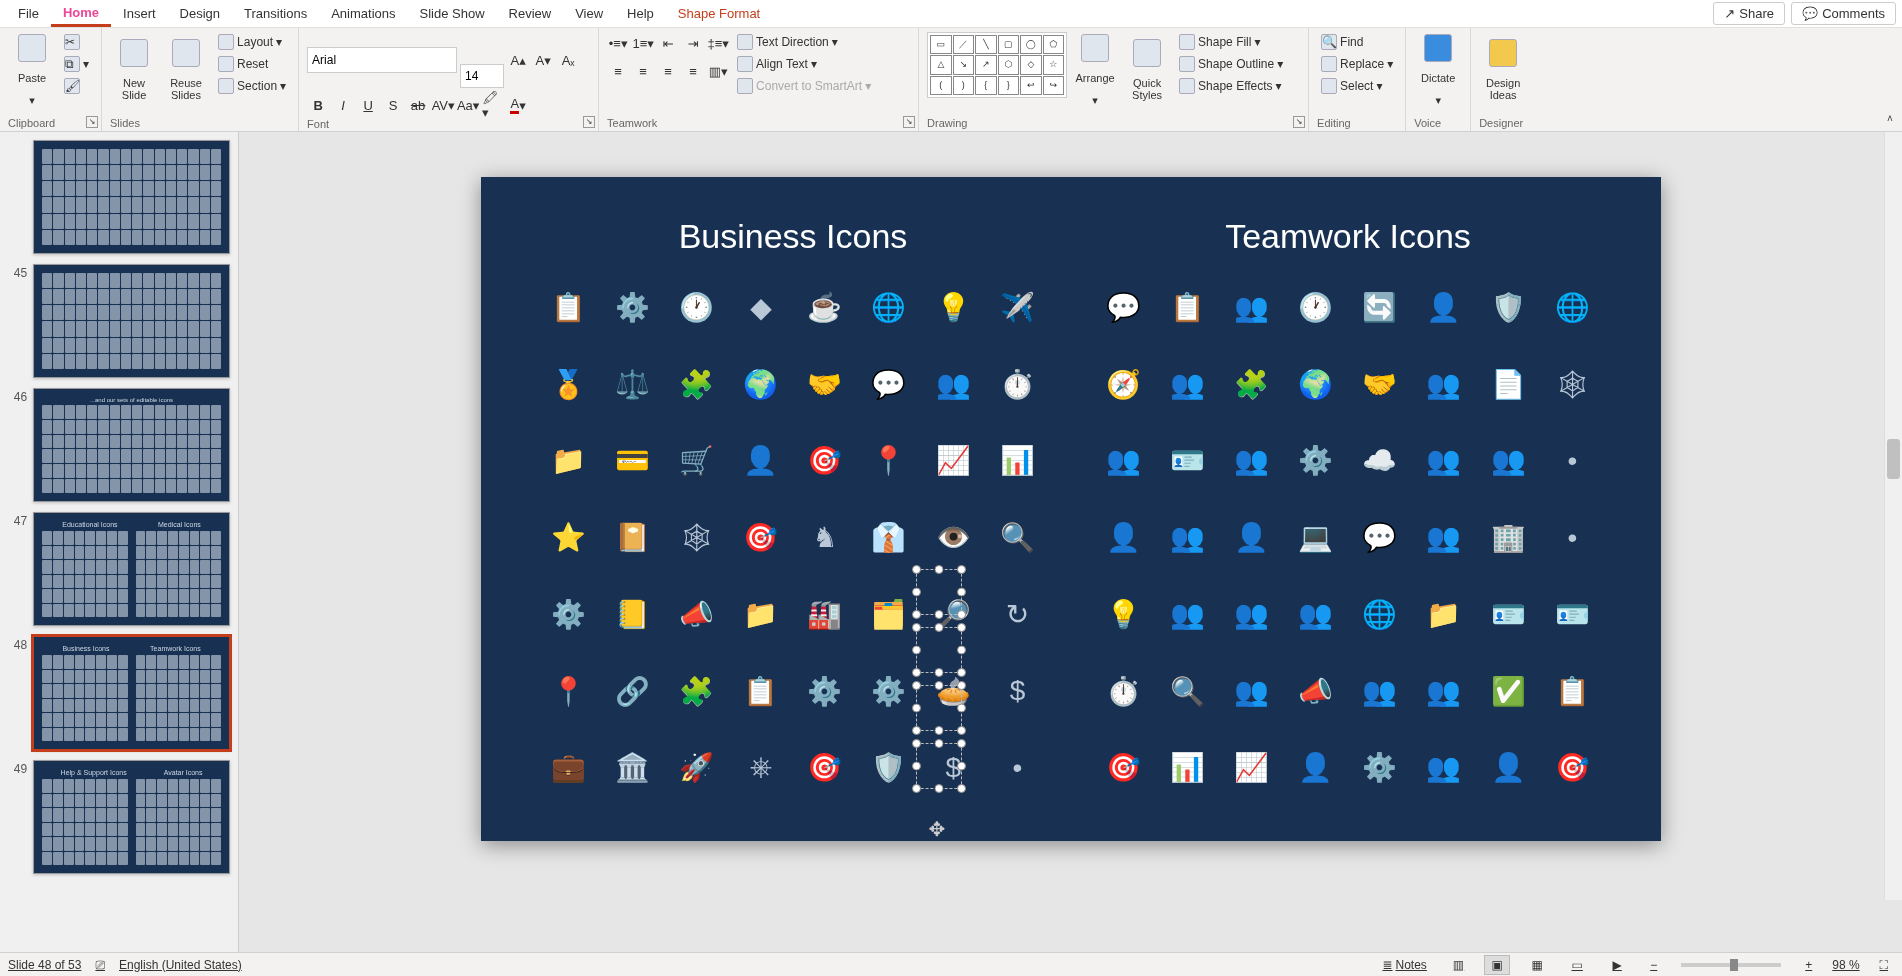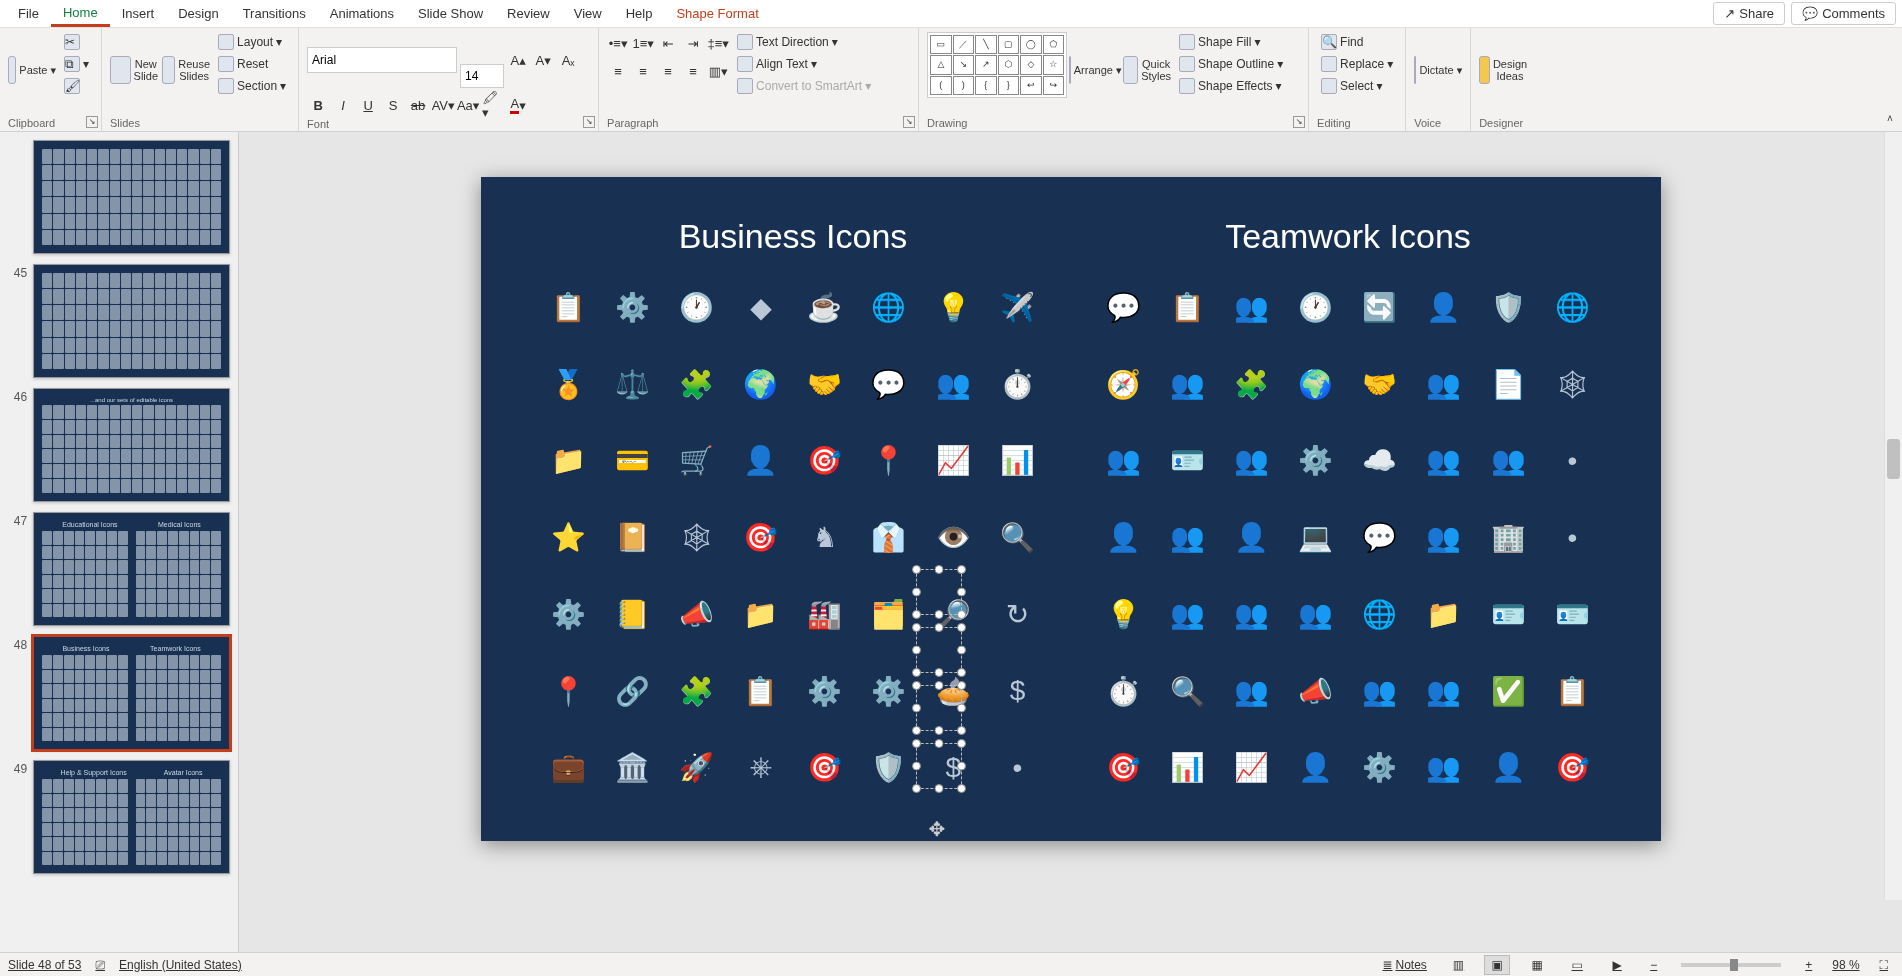--- a/index.html
+++ b/index.html
@@ -1,31 +1,31 @@
 <!DOCTYPE html>
 <html><head>
 <meta charset="utf-8">
 <style>
 * { margin: 0; padding: 0; box-sizing: border-box; font-family: "Segoe UI", Arial, sans-serif; }
 body { width: 1902px; height: 976px; background: #fff; overflow: hidden; font-size: 12px; color: #333; }
 
 
 .menubar { height: 28px; display: flex; align-items: center; padding: 0 6px; background: #fff; border-bottom: 1px solid #e1e1e1; }
 .menubar .tab { padding: 4px 12px; font-size: 13px; cursor: pointer; }
-.menubar .tab.active { color: #15803d; border-bottom: 3px solid #c43e1c; font-weight: 400; }
+.menubar .tab.active { color: #ec4899; border-bottom: 3px solid #c43e1c; font-weight: 700; }
 .menubar .tab.context { color: #c43e1c; }
 .menubar .spacer { flex: 1; }
 .menubar .right-btn { padding: 3px 10px; font-size: 13px; border: 1px solid #ccc; border-radius: 3px; margin-left: 6px; display: flex; align-items: center; gap: 4px; cursor: pointer; }
 
 
 .ribbon { height: 104px; background: #f3f2f1; border-bottom: 1px solid #d0d0d0; display: flex; position: relative; }
 .group { border-right: 1px solid #d8d8d8; padding: 4px 8px 2px; display: flex; flex-direction: column; justify-content: space-between; position: relative; }
 .group-label { text-align: left; font-size: 11px; color: #666; padding-top: 2px; }
 .group-body { flex: 1; display: flex; align-items: flex-start; gap: 4px; }
-.big-btn { display: flex; flex-direction: row; align-items: center; justify-content: center; width: 48px; height: 76px; font-size: 11px; text-align: center; cursor: pointer; gap: 3px; }
+.big-btn { display: flex; flex-direction: column; align-items: center; justify-content: center; width: 48px; height: 76px; font-size: 11px; text-align: center; cursor: pointer; gap: 10px; }
 .big-btn .ico { width: 28px; height: 28px; background: #dfe6ed; border: 1px solid #aab; border-radius: 3px; }
 .small-col { display: flex; flex-direction: column; gap: 2px; }
 .small-row { display: flex; align-items: center; gap: 3px; font-size: 12px; cursor: pointer; padding: 2px 4px; white-space: nowrap; }
 .small-row .sico { width: 16px; height: 16px; background: #dfe6ed; border: 1px solid #aab; border-radius: 2px; flex-shrink: 0; }
 .dialog-launcher { position: absolute; right: 3px; bottom: 3px; width: 12px; height: 12px; border: 1px solid #999; font-size: 8px; text-align: center; line-height: 10px; cursor: pointer; }
 .collapse-ribbon { position: absolute; right: 4px; bottom: 2px; width: 16px; height: 16px; font-size: 10px; cursor: pointer; text-align: center; }
 
 
 .font-row { display: flex; gap: 3px; align-items: center; }
 .font-name { width: 150px; height: 24px; border: 1px solid #ccc; background: #fff; font-size: 12px; padding: 12px 4px; }
@@ -229,21 +229,21 @@
             <span>Align Text</span>
             <span>▾</span>
           </div>
         <div class="small-row" style="color:#aaa">
             <span class="sico"></span>
             <span>Convert to SmartArt</span>
             <span>▾</span>
           </div>
       </div>
     </div>
-    <div class="group-label">Paragraph</div>
+    <div class="group-label">Teamwork</div>
     <div class="dialog-launcher">↘</div>
   </div>
 
   <div class="group" style="min-width:390px">
     <div class="group-body">
       <div class="shape-gallery">
         <div>▭</div>
           <div>／</div>
           <div>╲</div>
           <div>▢</div>

